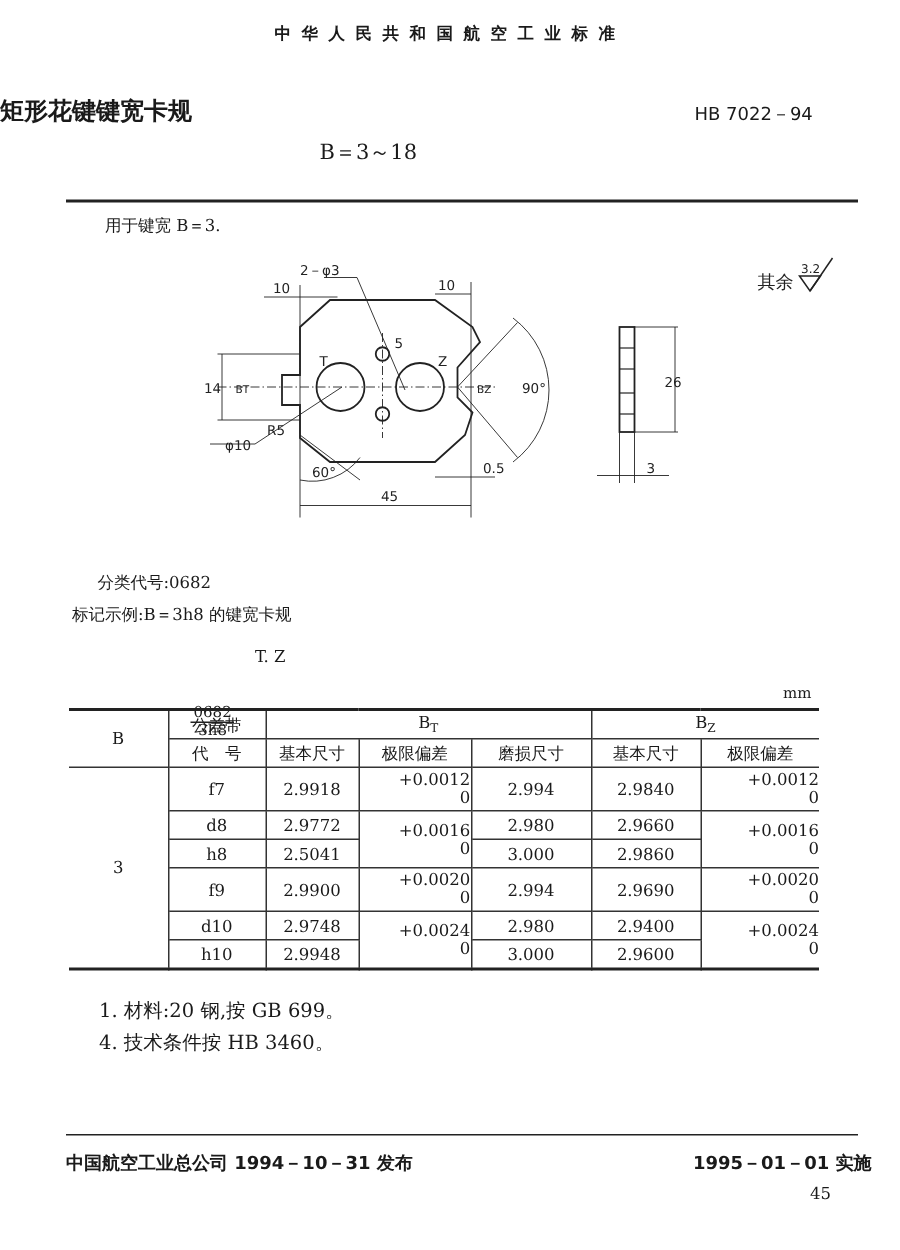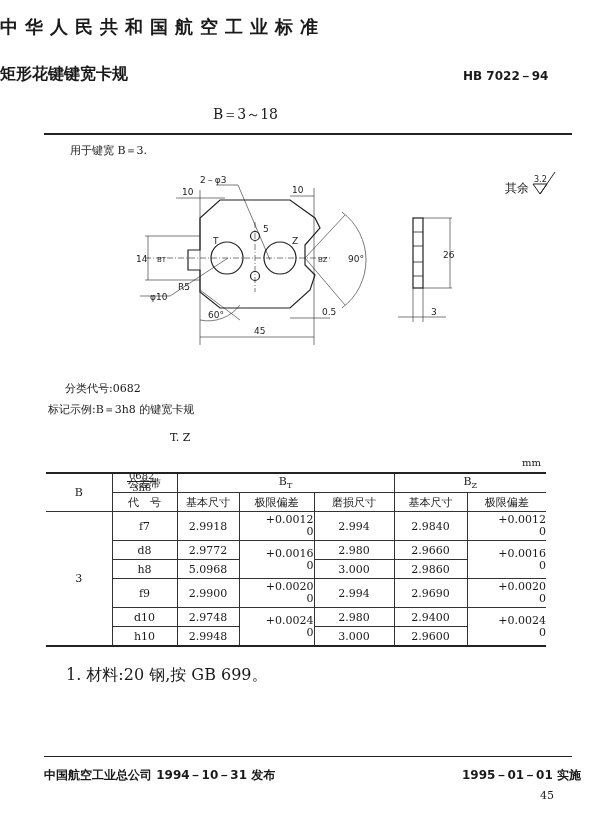--- a/index.html
+++ b/index.html
@@ -1,45 +1,45 @@
 <!DOCTYPE html>
 <html><head>
 <meta charset="utf-8">
 <style>
   html, body { margin:0; padding:0; }
   body { width:600px; height:833px; background:#fff; position:relative; overflow:hidden;
          font-family:"DejaVu Serif", serif; color:#1a1a1a; }
   .abs { position:absolute; }
-  .std-header { left:0; width:600px; top:15px; text-align:left; font-family:"DejaVu Sans", sans-serif;
-                font-weight:bold; font-size:18px; letter-spacing:7px; }
+  .std-header { left:0; width:600px; top:15px; text-align:center; font-family:"DejaVu Sans", sans-serif;
+                font-weight:bold; font-size:11px; letter-spacing:7px; }
   .doc-title { left:0; width:600px; top:64px; font-family:"DejaVu Sans", sans-serif;
                font-weight:bold; font-size:16px; }
-  .doc-sub { left:213px; top:93px; font-size:14px;margin-top:13px; }
-  .doc-code { left:463px; top:68px; font-family:"DejaVu Sans", sans-serif; font-size:12px; font-weight:bold; }
+  .doc-sub { left:213px; top:93px; font-size:14px; }
+  .doc-code { left:463px; top:68px; font-family:"DejaVu Sans", sans-serif; font-size:12px; font-weight:normal; }
   .rule-top { left:44px; top:133px; width:528px; height:2px; background:#222; }
   .usage { left:70px; top:143px; font-size:11px; }
   .drawing { left:110px; top:160px; }
   .class-code { left:65px; top:381px; font-size:11px; }
   .example { left:48px; top:402px; font-size:11px; }
   .frac { left:127px; top:422px; font-size:10px; text-align:center;margin-top:48px; }
   .frac .num { display:block; border-bottom:1px solid #222; padding:0 2px; }
   .frac .den { display:block; }
   .frac-mark { left:170px; top:431px; font-size:11px; }
   .unit { left:522px; top:457px; font-size:10px;text-align:center; }
   table.spec { position:absolute; left:46px; top:472px; width:500px; border-collapse:collapse;
                font-size:11px; font-family:"DejaVu Serif", serif; }
   table.spec th, table.spec td { border:1px solid #333; text-align:center; padding:0; font-weight:normal; }
   table.spec { border-top:2px solid #222; border-bottom:2px solid #222; }
   table.spec th { height:18px; }
   table.spec td.dev { text-align:right; padding-left:10px; line-height:12px; }
   table.spec tr.tall td { height:28px; }
   table.spec tr.short td { height:18px; }
   table.spec td.first, table.spec th.first { border-left:none; }
   table.spec td.last, table.spec th.last { border-right:none; }
-  .notes { left:66px; top:665px; font-size:16px; line-height:20.5px; }
+  .notes { left:66px; top:665px; font-size:13px; line-height:20.5px; }
   .rule-bottom { left:44px; top:756px; width:528px; height:1px; background:#222; }
   .footer-left { left:44px; top:767px; font-family:"DejaVu Sans", sans-serif; font-size:12px; font-weight:bold; }
   .footer-right { left:462px; top:767px; font-family:"DejaVu Sans", sans-serif; font-size:12px; font-weight:bold; }
   .page-num { left:540px; top:789px; font-size:11px; }
   sub { font-size:8px; }
 </style>
 </head>
 <body>
 
 <div class="abs std-header">中华人民共和国航空工业标准</div>
@@ -183,21 +183,21 @@
         </td>
     <td>2.980</td>
     <td>2.9660</td>
     <td class="dev last" rowspan="2">
           <div>+0.0016</div>
           <div style="padding-left:6px">0</div>
         </td>
   </tr>
   <tr class="short">
     <td>h8</td>
-    <td>5.0968</td>
+    <td>2.5041</td>
     <td>3.000</td>
     <td>2.9860</td>
   </tr>
   <tr class="tall">
     <td>f9</td>
     <td>2.9900</td>
     <td class="dev">
           <div>+0.0020</div>
           <div style="padding-left:6px">0</div>
         </td>
@@ -226,18 +226,19 @@
     <td>h10</td>
     <td>2.9948</td>
     <td>3.000</td>
     <td>2.9600</td>
   </tr>
 </tbody>
   </table>
 
 <div class="abs notes">
   <div>1. 材料:20 钢,按 GB 699。</div>
+  <div>4. 技术条件按 HB 3460。</div>
 </div>
 
 <div class="abs rule-bottom"></div>
 <div class="abs footer-left">中国航空工业总公司 1994－10－31 发布</div>
 <div class="abs footer-right">1995－01－01 实施</div>
 <div class="abs page-num">45</div>
 
 </body></html>

